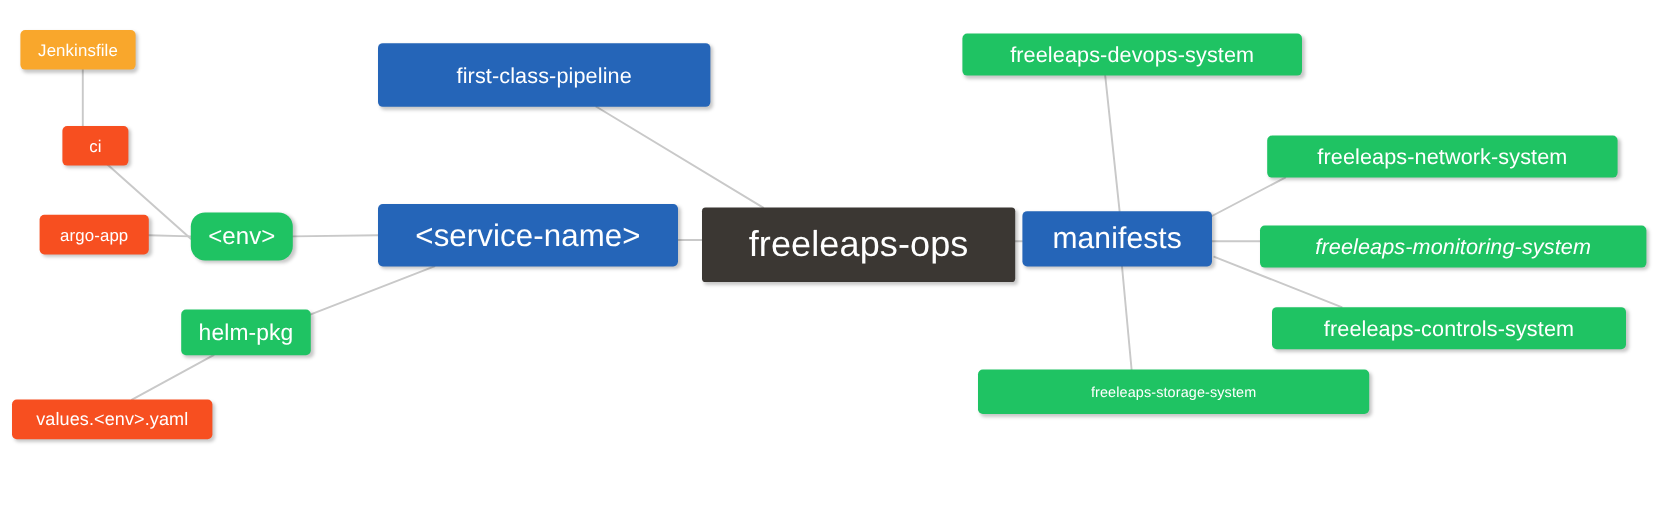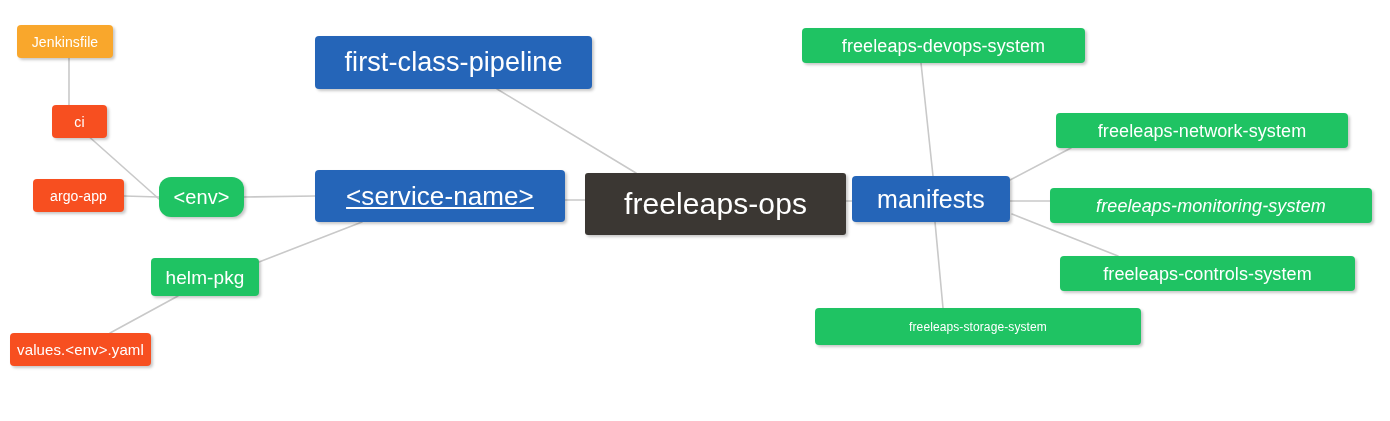--- a/index.html
+++ b/index.html
@@ -74,27 +74,27 @@
       </div>
       <div class="node" style="left: 33px; top: 179px; width: 91px; height: 33px; background: rgb(247, 79, 32); color: rgb(255, 255, 255); font-size: 14px;">
         <span>argo-app</span>
       </div>
       <div class="node" style="left: 159px; top: 177px; width: 85px; height: 40px; background: rgb(31, 195, 99); color: rgb(255, 255, 255); font-size: 20px; border-radius: 12px;">
         <span>&lt;env&gt;</span>
       </div>
       <div class="node" style="left: 151px; top: 258px; width: 108px; height: 38px; background: rgb(31, 195, 99); color: rgb(255, 255, 255); font-size: 19px;">
         <span>helm-pkg</span>
       </div>
-      <div class="node" style="left: 10px; top: 333px; width: 141px; height: 33px; background: rgb(247, 79, 32); color: rgb(255, 255, 255); font-size: 15px;">
+      <div class="node" style="left: 10px; top: 333px; width: 167px; height: 33px; background: rgb(247, 79, 32); color: rgb(255, 255, 255); font-size: 15px;">
         <span>values.&lt;env&gt;.yaml</span>
       </div>
-      <div class="node" style="left: 315px; top: 36px; width: 277px; height: 53px; background: rgb(37, 101, 184); color: rgb(255, 255, 255); font-size: 27px;">
+      <div class="node" style="left: 315px; top: 36px; width: 277px; height: 53px; background: rgb(37, 101, 184); color: rgb(255, 255, 255); font-size: 18px;">
         <span>first-class-pipeline</span>
       </div>
-      <div class="node" style="left: 315px; top: 170px; width: 250px; height: 52px; background: rgb(37, 101, 184); color: rgb(255, 255, 255); font-size: 26px; text-decoration: underline;">
+      <div class="node" style="left: 315px; top: 170px; width: 250px; height: 52px; background: rgb(37, 101, 184); color: rgb(255, 255, 255); font-size: 26px;">
         <span>&lt;service-name&gt;</span>
       </div>
       <div class="node root" style="left: 585px; top: 173px; width: 261px; height: 62px; background: rgb(59, 55, 51); color: rgb(255, 255, 255); font-size: 30px;">
         <span>freeleaps-ops</span>
       </div>
       <div class="node" style="left: 852px; top: 176px; width: 158px; height: 46px; background: rgb(37, 101, 184); color: rgb(255, 255, 255); font-size: 25px;">
         <span>manifests</span>
       </div>
       <div class="node" style="left: 802px; top: 28px; width: 283px; height: 35px; background: rgb(31, 195, 99); color: rgb(255, 255, 255); font-size: 18px;">
         <span>freeleaps-devops-system</span>

